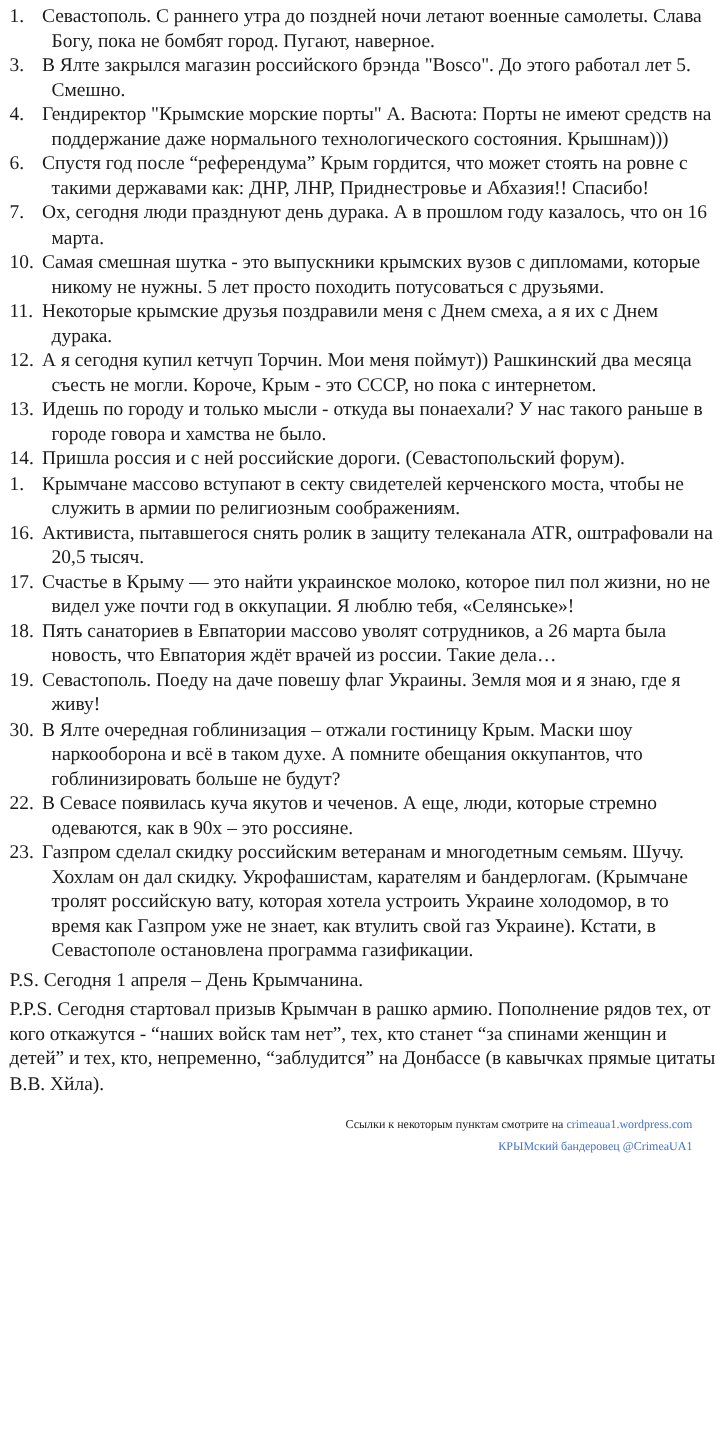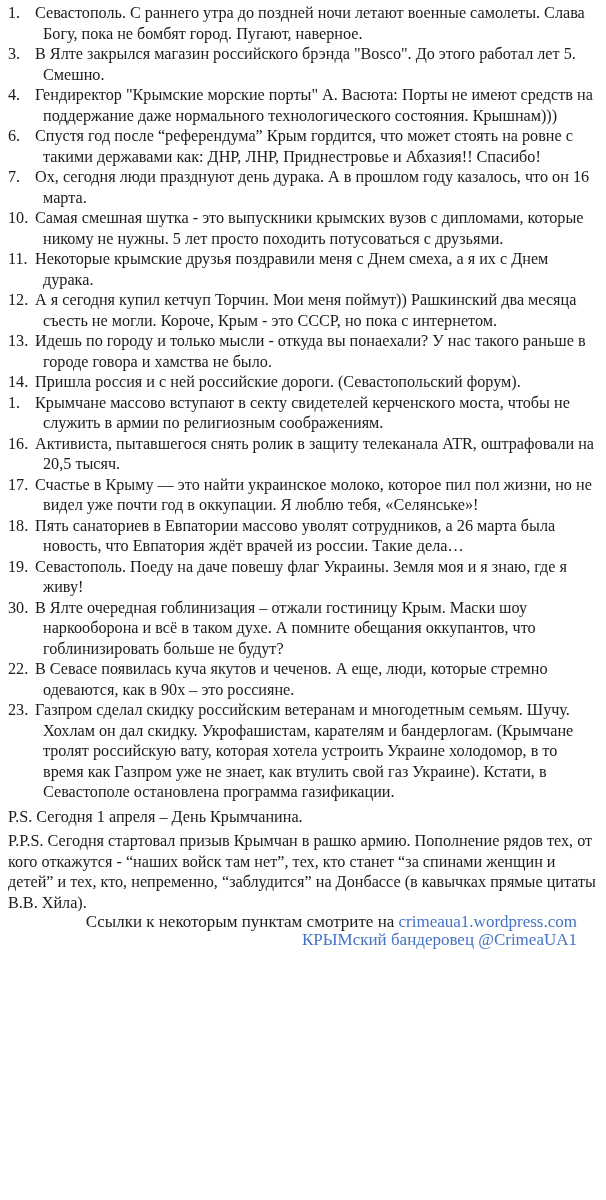--- a/index.html
+++ b/index.html
@@ -34,24 +34,24 @@
     min-width: 27px;
     text-indent: 0;
   }
   p.ps-note {
     margin: 4px 0 0 0;
   }
   p.ps-note b {
     font-weight: normal;
   }
   .footer {
-    margin-top: 0;
+    margin-top: 16px;
     padding-right: 22px;
     text-align: right;
-    font-size: 17px;
+    font-size: 10px;
     line-height: 18px;
   }
   a.link {
     color: #4472c4;
     text-decoration: none;
     cursor: pointer;
   }
 </style>
 </head>
 <body>

